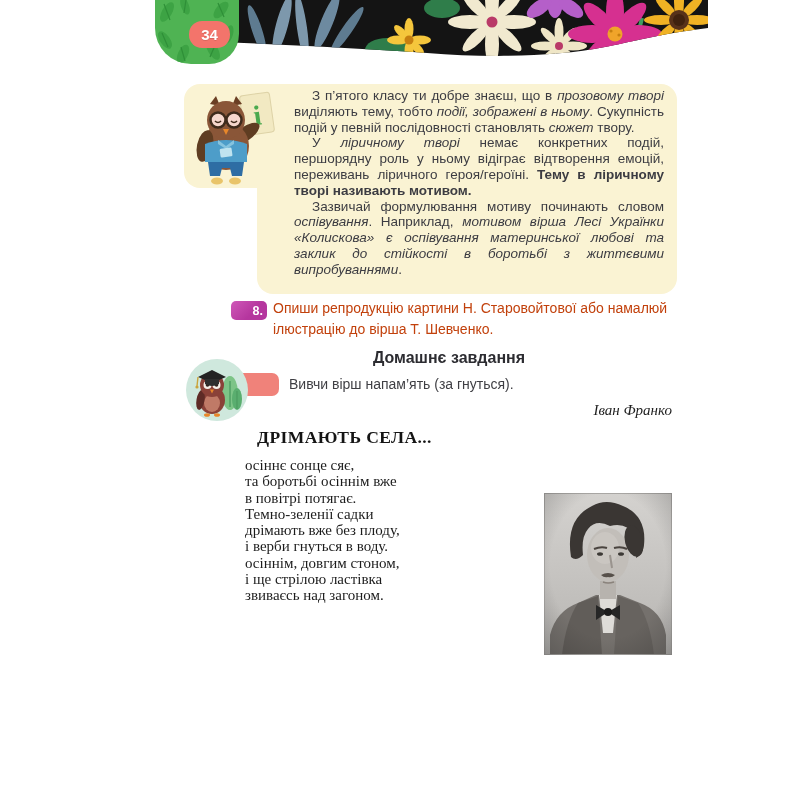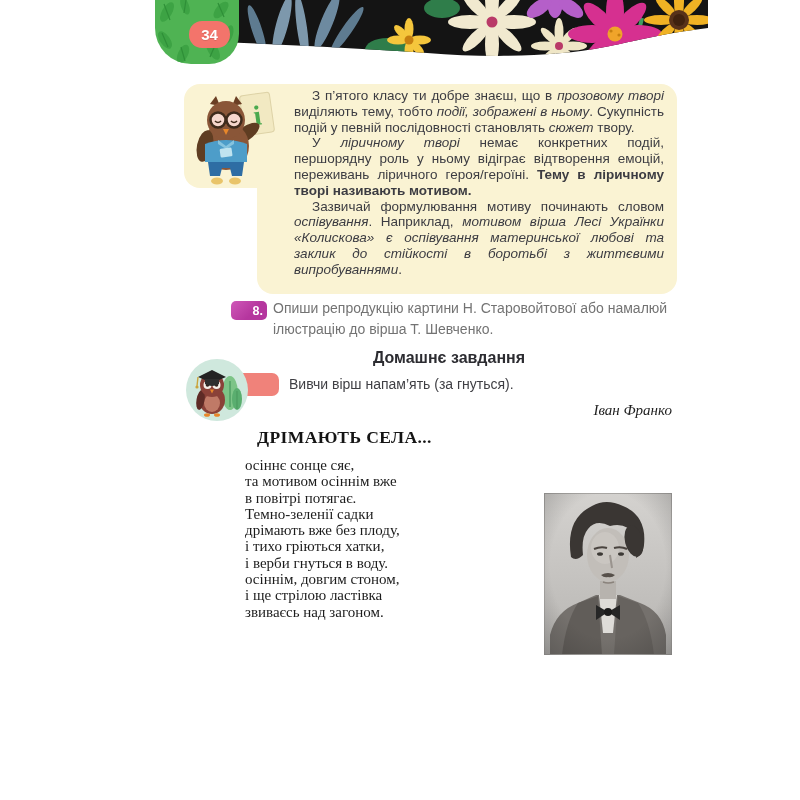--- a/index.html
+++ b/index.html
@@ -27,21 +27,21 @@
   .it{font-style:italic;}
   .bd{font-weight:bold;}
 
   
   .task-badge{position:absolute;left:199px;top:301px;width:36px;height:19px;z-index:5;
               background:linear-gradient(135deg,#cf58b8 0%,#b5369e 60%);
               border-radius:5px;color:#fff;font-weight:bold;font-size:12.5px;
               display:flex;align-items:center;justify-content:flex-end;padding-right:4px;
               box-sizing:border-box;}
   .task-text{position:absolute;left:241px;top:298px;width:402px;z-index:5;
-             font-size:14px;line-height:20.5px;color:#737373;}
+             font-size:14px;line-height:20.5px;color:#c2410c;}
 
   
   .hw-heading{position:absolute;left:225px;top:349px;width:384px;text-align:center;z-index:5;
               font-size:16px;font-weight:bold;color:#2c2c31;}
   .hw-circle{position:absolute;left:154px;top:359px;width:62px;height:62px;z-index:5;}
   .hw-strip{position:absolute;left:198px;top:373px;width:49px;height:23px;z-index:4;
             background:#f0827a;border-radius:7px;}
   .hw-text{position:absolute;left:257px;top:376px;width:380px;z-index:5;
            font-size:14px;color:#3f3f44;}
 
@@ -278,25 +278,24 @@
       <ellipse cx="31" cy="56" rx="3" ry="1.8" fill="#e8872a"></ellipse>
     </svg>
   </div>
   <div class="hw-strip"></div>
   <div class="hw-text">Вивчи вірш напам’ять (за гнуться).</div>
 
   <div class="poem-author serif">Іван Франко</div>
   <div class="poem-title serif">ДРІМАЮТЬ СЕЛА...</div>
   <div class="poem-body serif">
       <div class="poem-line">осіннє сонце сяє,</div>
-      <div class="poem-line">та мотивом осіннім вже</div>
+      <div class="poem-line">та боротьбі осіннім вже</div>
       <div class="poem-line">в повітрі потягає.</div>
       <div class="poem-line">Темно-зеленії садки</div>
       <div class="poem-line">дрімають вже без плоду,</div>
-      <div class="poem-line">і тихо гріються хатки,</div>
       <div class="poem-line">і верби гнуться в воду.</div>
       <div class="poem-line">осіннім, довгим стоном,</div>
       <div class="poem-line">і ще стрілою ластівка</div>
       <div class="poem-line">звиваєсь над загоном.</div>
     </div>
 
   <div class="portrait">
     <svg width="128" height="162" viewBox="0 0 128 162">
       <defs>
         <linearGradient id="pbg" x1="0" y1="0" x2="0" y2="1">

